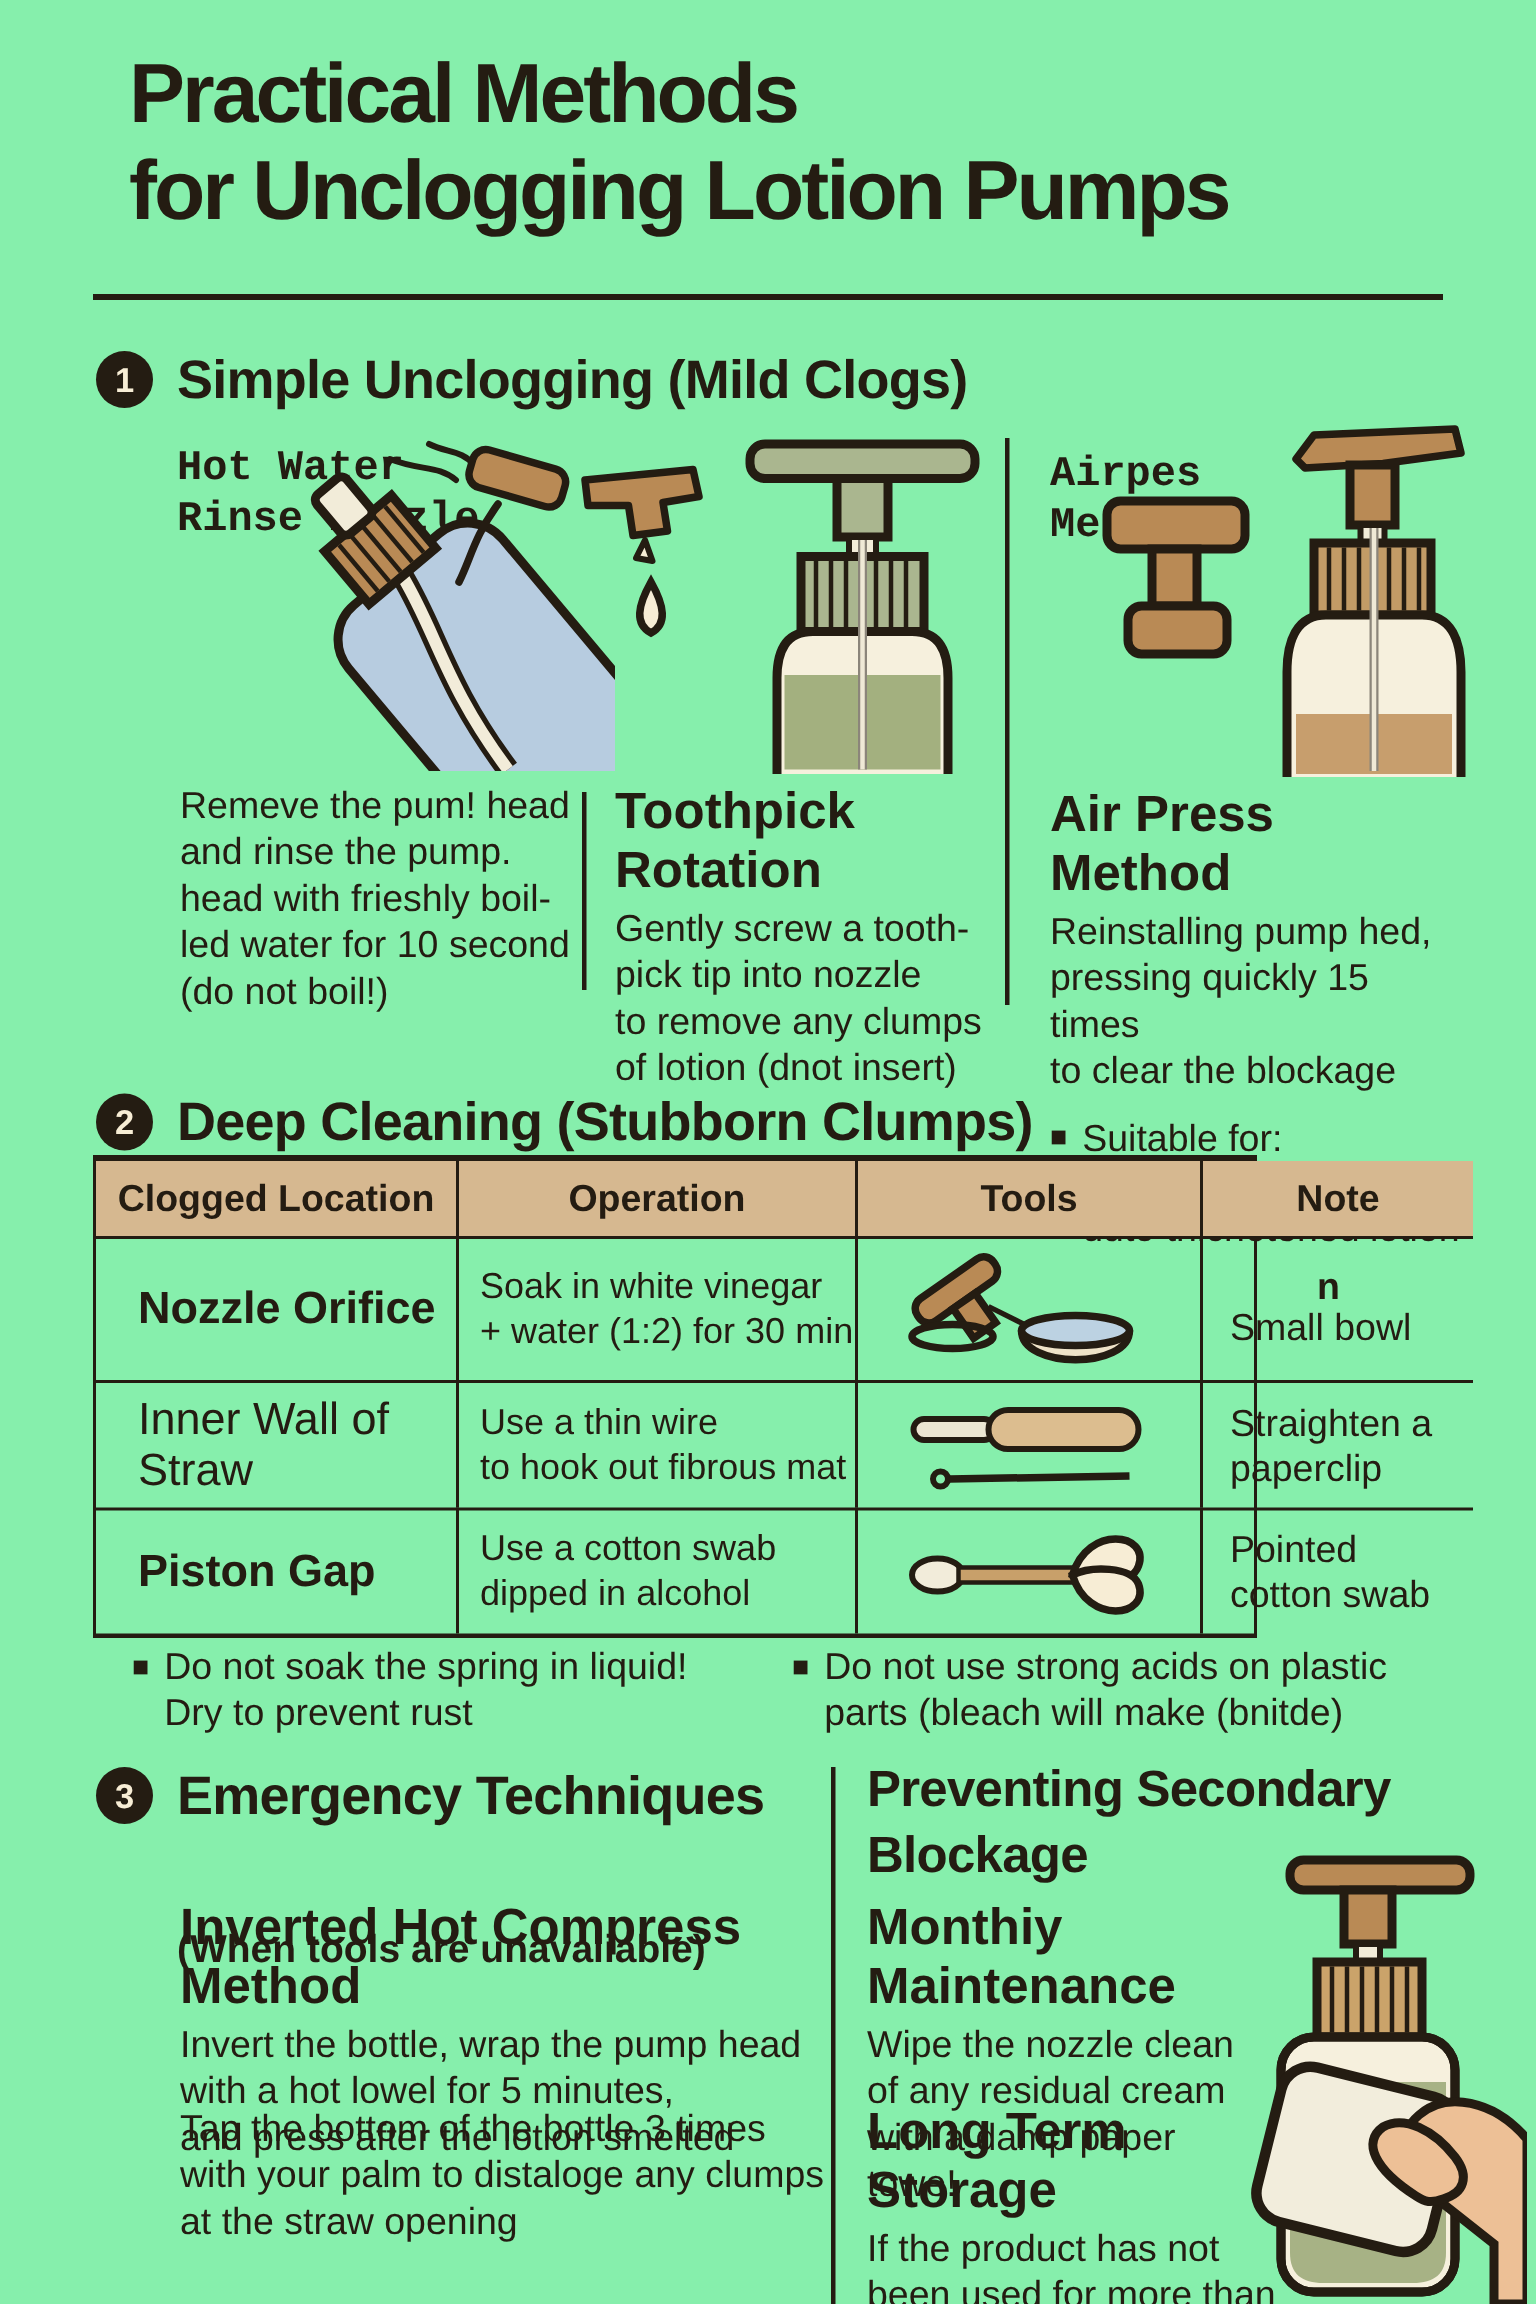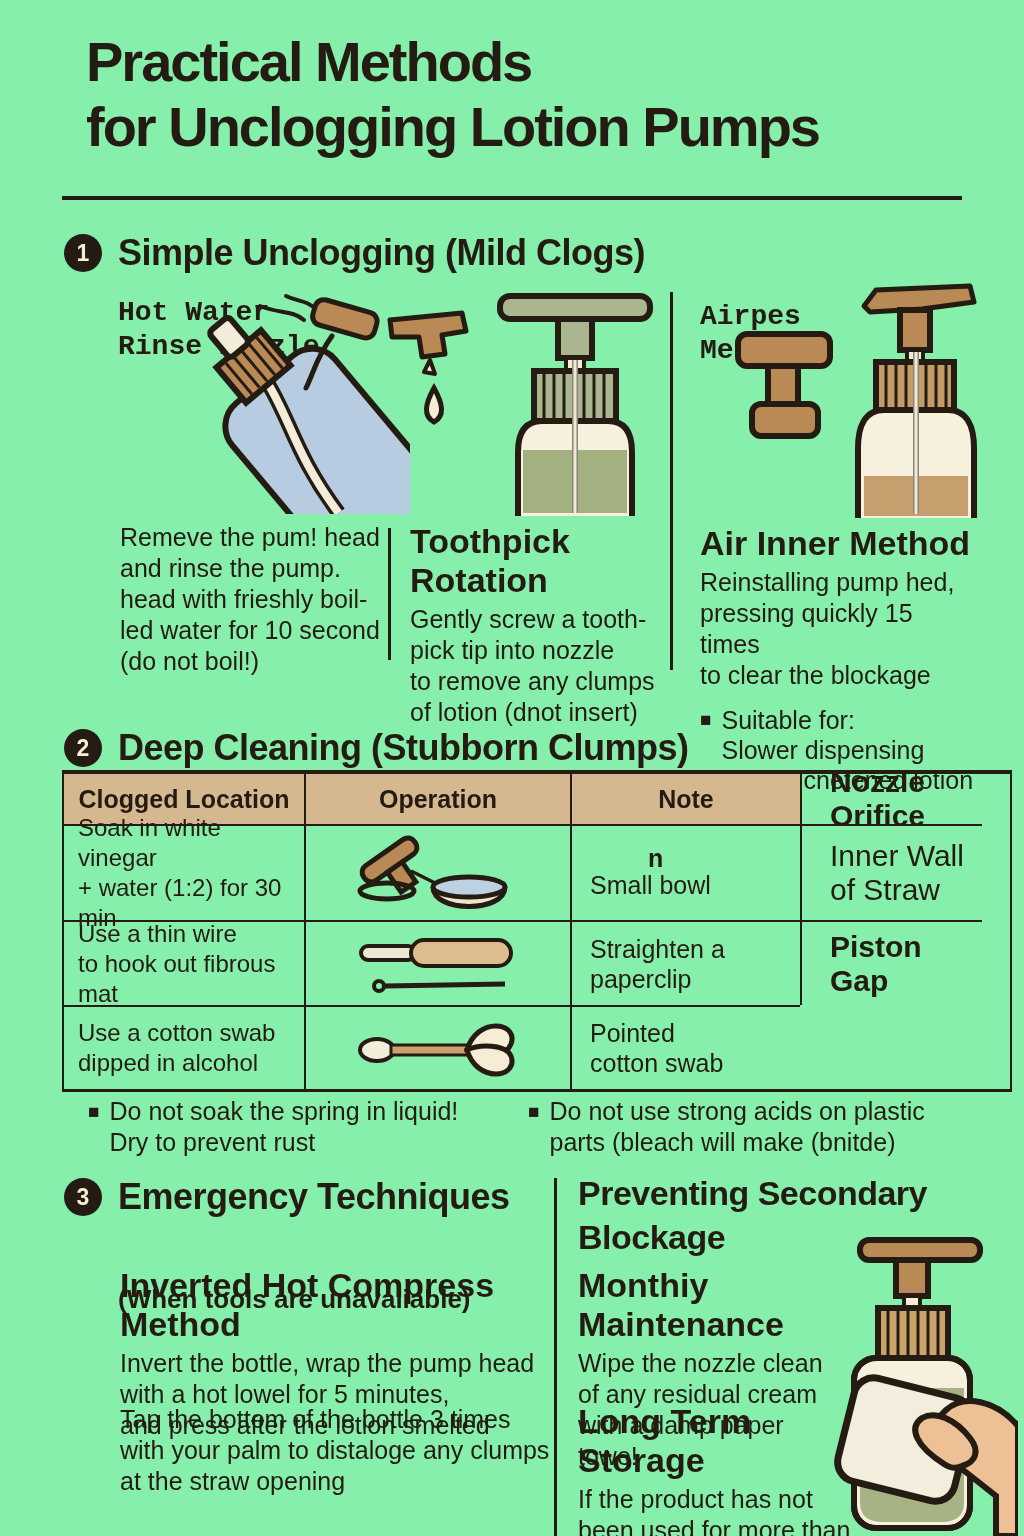--- a/index.html
+++ b/index.html
@@ -28,21 +28,21 @@
   .warn { display:flex; gap:10px; }
   .sub-title { font-size:26px; font-weight:700; }
   .s4-title { font-size:34px; font-weight:700; line-height:1.28; letter-spacing:-0.5px; white-space:pre-line; }
 
   .tbl {
     display:grid;
     grid-template-columns:240px 266px 230px 182px;
     grid-template-rows:50px 96px 85px 84px;
     border-top:4px solid #241c12; border-bottom:3px solid #241c12;
     border-left:2px solid #241c12; border-right:2px solid #241c12;
-    width:950px; box-sizing:border-box;
+    width:776px; box-sizing:border-box;
   }
   .tbl > div { border-left:2px solid #241c12; border-top:2px solid #241c12;
     display:flex; flex-direction:column; justify-content:center; box-sizing:border-box; }
   .tbl > div:nth-child(4n+1) { border-left:none; }
   .tbl > div:nth-child(-n+4) { border-top:none; }
   .th { background:#d6b890; align-items:center; font-size:25px; font-weight:700; justify-content:center; }
   .td-loc { padding-left:28px; font-size:30px; }
   .td-loc.bold { font-weight:700; }
   .td-op { padding-left:14px; font-size:24px; line-height:30px; white-space:pre-line; }
   .td-tool { align-items:center; justify-content:center; }
@@ -145,40 +145,41 @@
 
   <div class="abs" style="left:410px; top:522px; width:256px;">
     <div class="block-title">Toothpick Rotation</div>
     <div class="body-text">Gently screw a tooth-
 pick tip into nozzle
 to remove any clumps
 of lotion (dnot insert)</div>
   </div>
 
   <div class="abs" style="left:700px; top:524px; width:275px;">
-    <div class="block-title">Air Inner Method</div>
+    <div class="block-title">Air Press Method</div>
     <div class="body-text">Reinstalling pump hed,
 pressing quickly 15 times
 to clear the blockage</div>
     <div class="bullet-row">
       <span class="bullet-glyph">■</span>
       <div class="body-text" style="line-height:30px;">Suitable for:
 Slower dispensing
 duto thicnetened lotion</div>
     </div>
   </div>
 
   <div class="abs sec-head" style="left:64px; top:727px;">
     <div class="badge">2</div>
     <div class="sec-title">Deep Cleaning (Stubborn Clumps)</div>
   </div>
 
   <div class="abs tbl" style="left:62px; top:770px;">
     <div class="th">Clogged Location</div>
     <div class="th">Operation</div>
+    <div class="th">Tools</div>
     <div class="th">Note</div>
 
     <div class="td-loc bold">Nozzle Orifice</div>
     <div class="td-op">Soak in white vinegar
 + water (1:2) for 30 min</div>
     <div class="td-tool">
       <svg width="170" height="92" viewBox="0 0 170 92">
         <g transform="rotate(-35 45 38)">
           <rect x="10" y="20" width="62" height="18" rx="8" fill="#b98a55" stroke="#241c12" stroke-width="5"></rect>
           <rect x="32" y="38" width="18" height="24" fill="#b98a55" stroke="#241c12" stroke-width="5"></rect>

